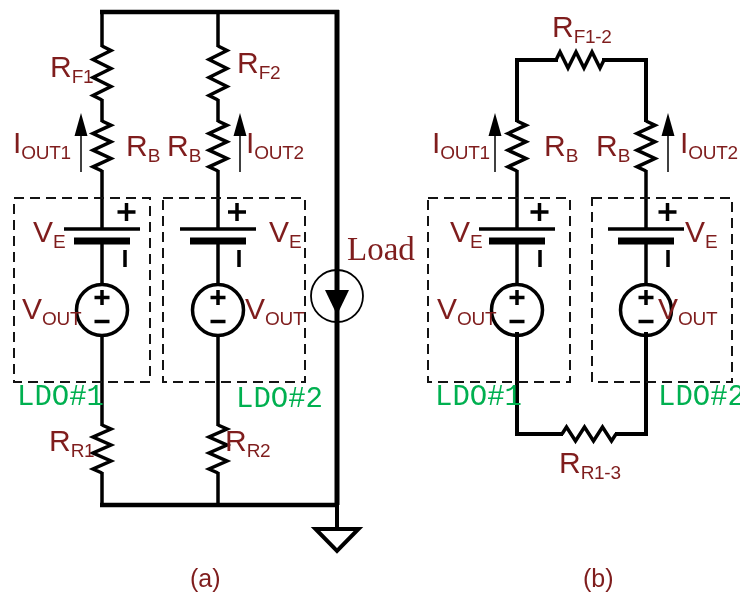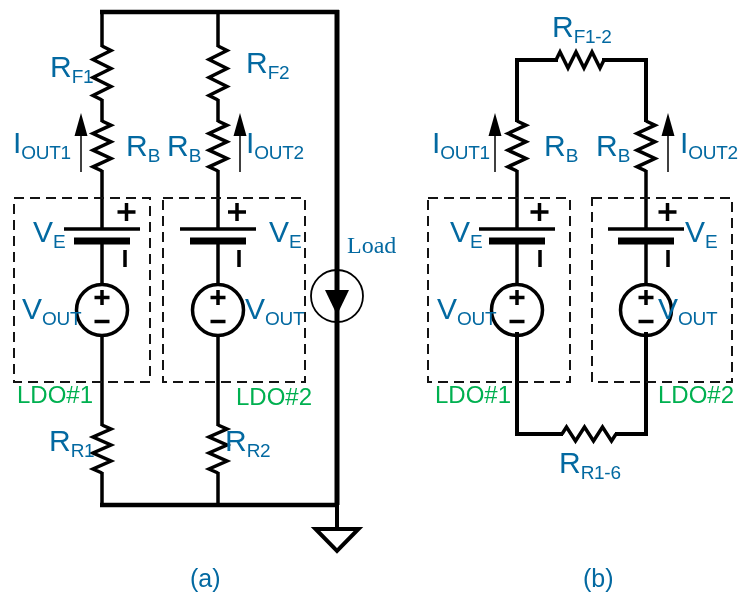--- a/index.html
+++ b/index.html
@@ -17,24 +17,24 @@
   .pthick{stroke:#000;stroke-width:7;fill:none;}
   .sign  {stroke:#000;stroke-width:3.5;fill:none;}
   .circ  {stroke:#000;stroke-width:3.5;fill:#fff;}
   .loadc {stroke:#000;stroke-width:1.8;fill:none;}
   .dashbox{stroke:#141414;stroke-width:2;fill:none;stroke-dasharray:10 6;}
   .ashaft{stroke:#404040;stroke-width:2;fill:none;}
   .ahead {fill:#000;stroke:none;}
   .gnd   {stroke:#000;stroke-width:4;fill:none;stroke-linejoin:miter;}
 
   
-  .lbl{position:absolute;line-height:1;font-size:30px;color:#0369a1;white-space:nowrap;}
+  .lbl{position:absolute;line-height:1;font-size:30px;color:#7f1d1d;white-space:nowrap;}
   .lbl sub{font-size:19px;vertical-align:-6px;letter-spacing:-0.3px;}
-  .green{color:#00B050;font-size:24px;}
-  .serif{font-family:"Liberation Serif",serif;font-size:24px;}
+  .green{color:#00B050;font-size:29px;font-family:Liberation Mono, monospace;}
+  .serif{font-family:"Liberation Serif",serif;font-size:33px;}
   .cap{font-size:25px;}
 </style>
 </head>
 <body>
 
 <div class="stage">
 
   <svg width="740" height="606" viewBox="0 0 740 606">
 
     <g>
@@ -129,21 +129,21 @@
       <polygon class="ahead" points="488.5,136 501.5,136 495,113"></polygon>
       <path class="ashaft" d="M 668 134 V 172"></path>
       <polygon class="ahead" points="661.5,136 674.5,136 668,113"></polygon>
 
       <rect class="dashbox" x="428" y="198" width="142" height="184"></rect>
       <rect class="dashbox" x="592" y="198" width="140" height="184"></rect>
     </g>
   </svg>
 
   <div class="lbl" style="left:50px;top:52px"><span>R</span><sub>F1</sub></div>
-  <div class="lbl" style="left:246px;top:48px"><span>R</span><sub>F2</sub></div>
+  <div class="lbl" style="left:237px;top:48px"><span>R</span><sub>F2</sub></div>
   <div class="lbl" style="left:13px;top:128px"><span>I</span><sub>OUT1</sub></div>
   <div class="lbl" style="left:126px;top:131px"><span>R</span><sub>B</sub></div>
   <div class="lbl" style="left:167px;top:131px"><span>R</span><sub>B</sub></div>
   <div class="lbl" style="left:246px;top:128px"><span>I</span><sub>OUT2</sub></div>
   <div class="lbl" style="left:33px;top:217px"><span>V</span><sub>E</sub></div>
   <div class="lbl" style="left:269px;top:217px"><span>V</span><sub>E</sub></div>
   <div class="lbl" style="left:22px;top:294px"><span>V</span><sub>OUT</sub></div>
   <div class="lbl" style="left:245px;top:294px"><span>V</span><sub>OUT</sub></div>
   <div class="lbl serif" style="left:347px;top:233px">Load</div>
   <div class="lbl green" style="left: 17px; top: 383px; color: rgb(0, 176, 80);">LDO#1</div>
@@ -156,16 +156,16 @@
   <div class="lbl" style="left:432px;top:128px"><span>I</span><sub>OUT1</sub></div>
   <div class="lbl" style="left:544px;top:131px"><span>R</span><sub>B</sub></div>
   <div class="lbl" style="left:596px;top:131px"><span>R</span><sub>B</sub></div>
   <div class="lbl" style="left:680px;top:128px"><span>I</span><sub>OUT2</sub></div>
   <div class="lbl" style="left:450px;top:217px"><span>V</span><sub>E</sub></div>
   <div class="lbl" style="left:685px;top:217px"><span>V</span><sub>E</sub></div>
   <div class="lbl" style="left:437px;top:294px"><span>V</span><sub>OUT</sub></div>
   <div class="lbl" style="left:658px;top:294px"><span>V</span><sub>OUT</sub></div>
   <div class="lbl green" style="left: 435px; top: 383px; color: rgb(0, 176, 80);">LDO#1</div>
   <div class="lbl green" style="left: 658px; top: 383px; color: rgb(0, 176, 80);">LDO#2</div>
-  <div class="lbl" style="left:559px;top:448px"><span>R</span><sub>R1-6</sub></div>
+  <div class="lbl" style="left:559px;top:448px"><span>R</span><sub>R1-3</sub></div>
   <div class="lbl cap" style="left:583px;top:566px">(b)</div>
 
 </div>
 
 </body></html>

